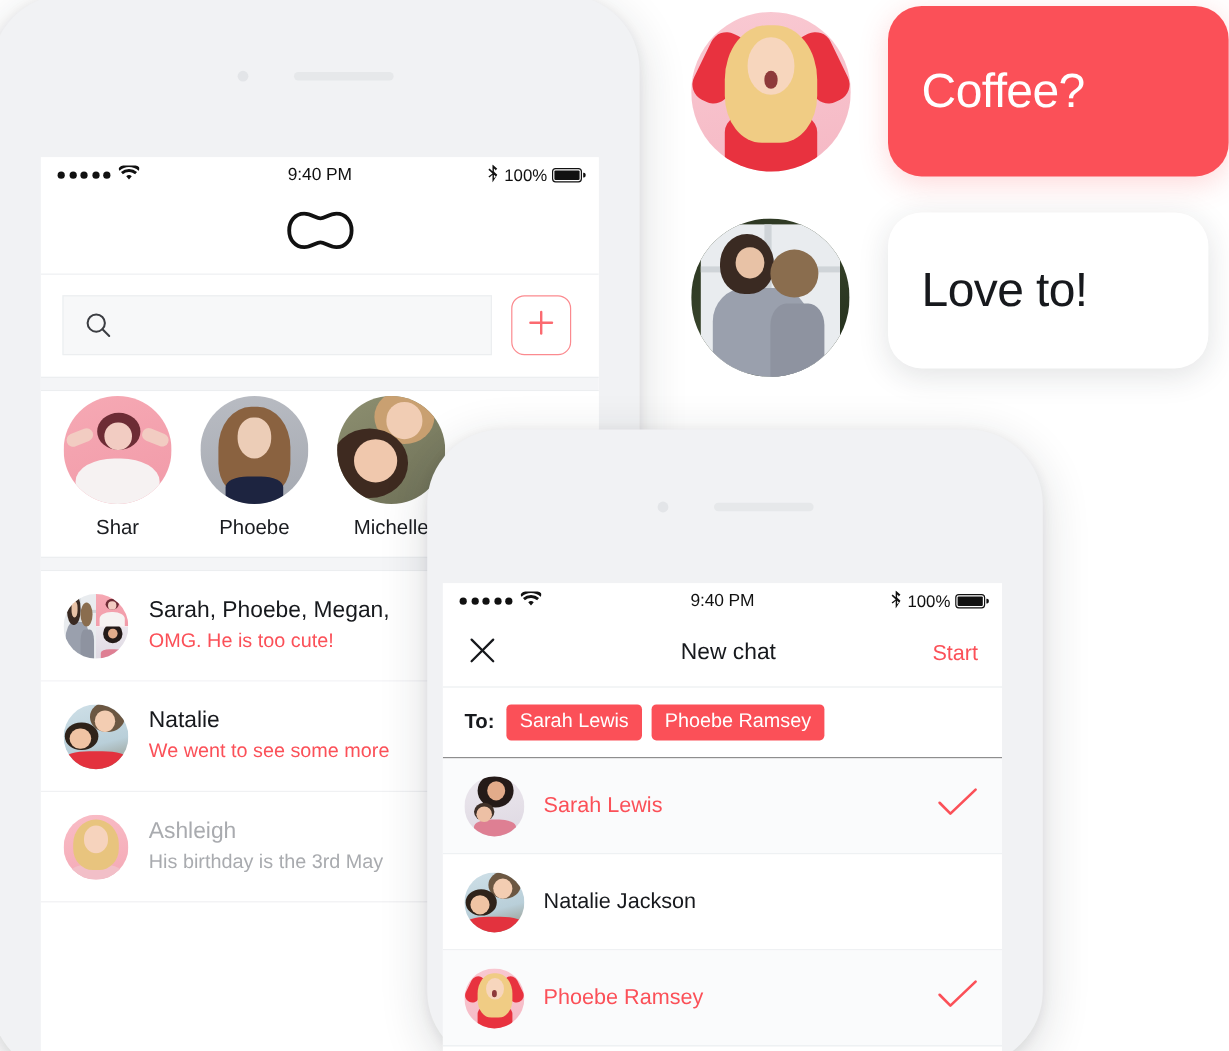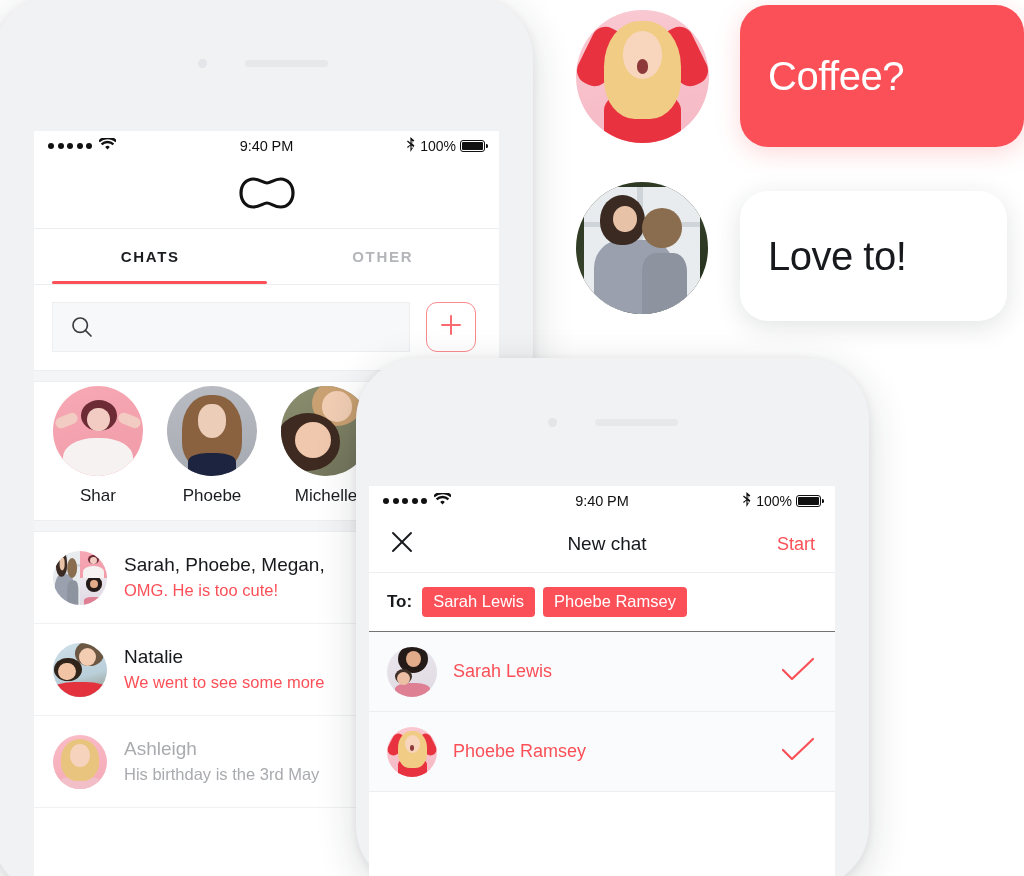--- a/index.html
+++ b/index.html
@@ -359,21 +359,21 @@
   }
   #bubble-coffee {
     left: 740px; top: 5px;
     width: 284px; height: 142px;
     background: #fb5058;
     color: #fff;
     border-radius: 28px;
     box-shadow: 0 6px 24px rgba(251,80,88,0.22);
   }
   #bubble-love {
-    left: 740px; top: 191px;
+    left: 740px; top: 177px;
     width: 267px; height: 130px;
     background: #fff;
     color: #17191d;
     border-radius: 28px;
     box-shadow: 0 6px 26px rgba(30,35,45,0.13);
   }
   .float-av {
     position: absolute;
     border-radius: 50%;
     overflow: hidden;
@@ -511,25 +511,20 @@
     </div>
 
     <div class="app-logo-bar">
       <span>
         <svg width="56" height="32" viewBox="0 0 56 32">
           <path d="M14.5 2C7 2 2 8.2 2 16s5 14 12.5 14c6.2 0 9.8-4 13.5-4s7.3 4 13.5 4C49 30 54 23.8 54 16S49 2 41.5 2C35.3 2 31.7 6 28 6S20.7 2 14.5 2z" fill="none" stroke="#111" stroke-width="3.2" stroke-linejoin="round"></path>
         </svg>
       </span>
     </div>
 
-    <div class="tabs">
-      <div class="tab active">CHATS</div>
-      <div class="tab">OTHER</div>
-      <div class="tab-underline"></div>
-    </div>
 
     <div class="searchrow">
       <div class="searchbox">
         <span style="margin-right:10px;display:flex;">
           <svg width="22" height="22" viewBox="0 0 22 22">
               <circle cx="9.2" cy="9.2" r="7.2" fill="none" stroke="#3b3d42" stroke-width="1.7"></circle>
               <line x1="14.4" y1="14.4" x2="20" y2="20" stroke="#3b3d42" stroke-width="1.7" stroke-linecap="round"></line>
             </svg>
         </span>
         <input class="search-input-text" type="text" value="" placeholder="" style="">
@@ -735,20 +730,33 @@
           </div>
       </div>
       <div class="picker-name on">Sarah Lewis</div>
       <span class="check">
         <svg width="34" height="26" viewBox="0 0 34 26">
             <polyline points="2,13 11,22 32,2" fill="none" stroke="#fb5058" stroke-width="2.2" stroke-linecap="round" stroke-linejoin="round"></polyline>
           </svg>
       </span>
     </div>
 
+    <div class="picker-row">
+      <div class="picker-av">
+        <div class="ph p-nat">
+            <div class="bg"></div>
+            <div class="body"></div>
+            <div class="hair"></div>
+            <div class="face"></div>
+            <div class="hair2"></div>
+            <div class="face2"></div>
+          </div>
+      </div>
+      <div class="picker-name">Natalie Jackson</div>
+    </div>
 
     <div class="picker-row sel">
       <div class="picker-av">
         <div class="ph p-surprise">
             <div class="bg"></div>
             <div class="arm1"></div>
             <div class="arm2"></div>
             <div class="body"></div>
             <div class="hair"></div>
             <div class="face"></div>

